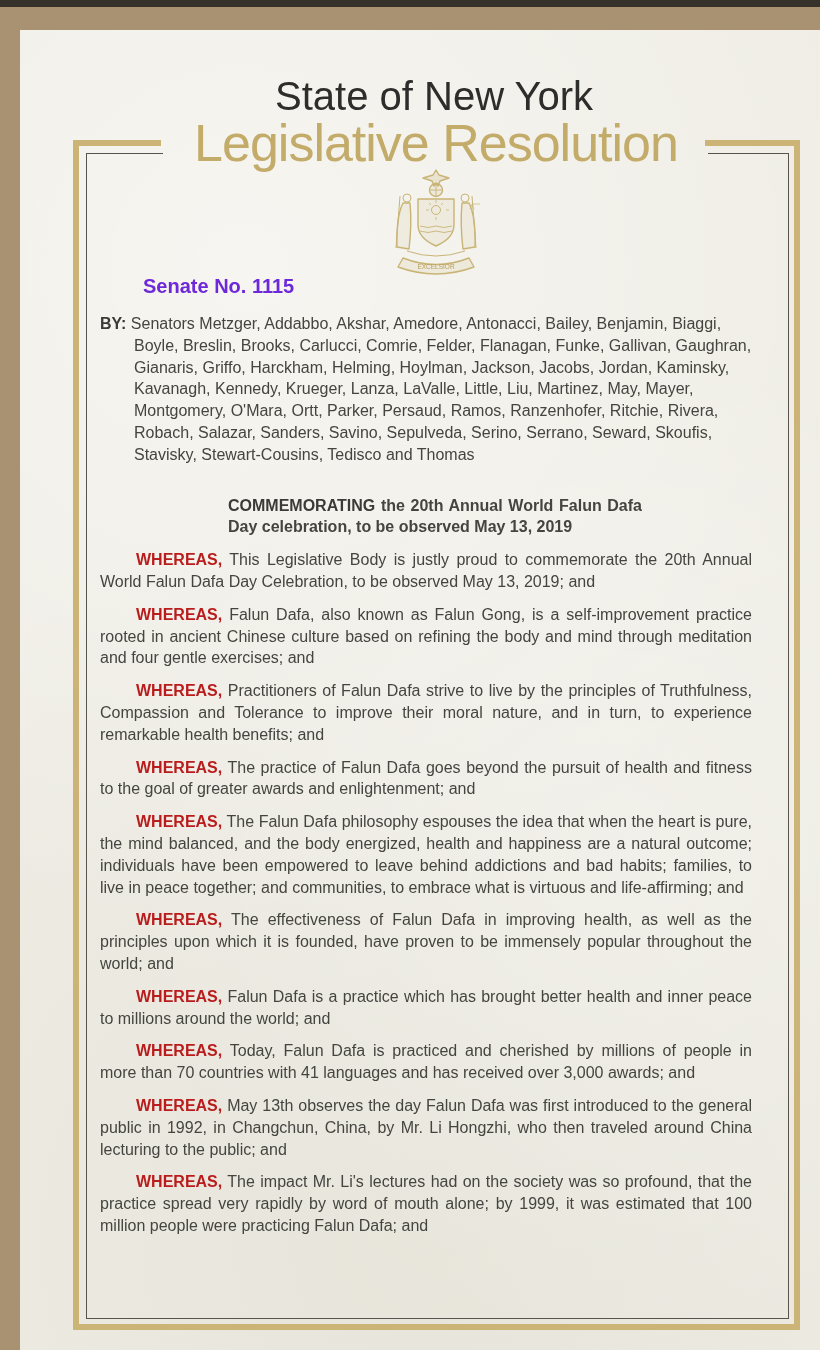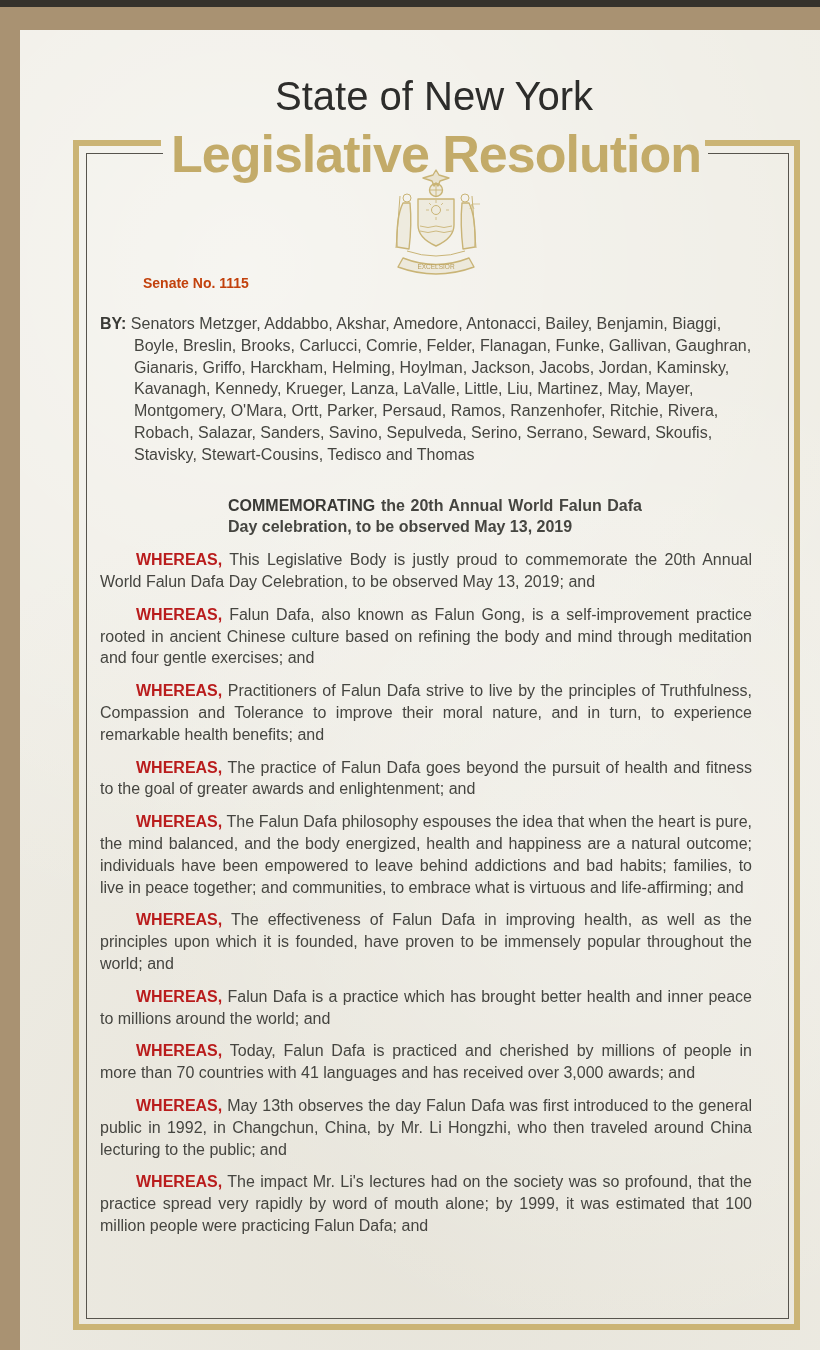--- a/index.html
+++ b/index.html
@@ -36,29 +36,29 @@
   .thin-right      {left:788px;top:153px;width:1px;height:1165px;}
   .thin-bottom     {left:86px;top:1318px;width:703px;height:1px;}
 
   
   .masthead{position:absolute;left:52px;right:0;top:0;text-align:center;}
   .state-title{
     position:absolute;left:0;right:4px;top:76px;margin:0;
     font-size:40px;font-weight:400;color:#2d2d2b;letter-spacing:0px;line-height:1;
   }
   .doc-title{
-    position:absolute;left:0;right:0;top:116px;margin:12px;
-    font-size:52px;font-weight:700;color:#c3ab69;letter-spacing:-1px;line-height:1;
+    position:absolute;left:0;right:0;top:116px;margin:1px;
+    font-size:52px;font-weight:400;color:#c3ab69;letter-spacing:-1px;line-height:1;
   }
   .seal{position:absolute;left:0;right:0;top:168px;height:114px;text-align:center;}
   .seal svg{display:inline-block;}
 
   .senate-no{
     position:absolute;left:143px;top:275px;
-    font-size:14px;font-weight:bold;color:#c2410c;
+    font-size:20px;font-weight:bold;color:#6d28d9;
   }
 
   
   .content{
     position:absolute;left:100px;top:313px;width:652px;
     font-size:16px;line-height:21.8px;color:#454540;
   }
   .by-block{
     margin:0;padding-left:34px;text-indent:-34px;text-align:left;
   }

